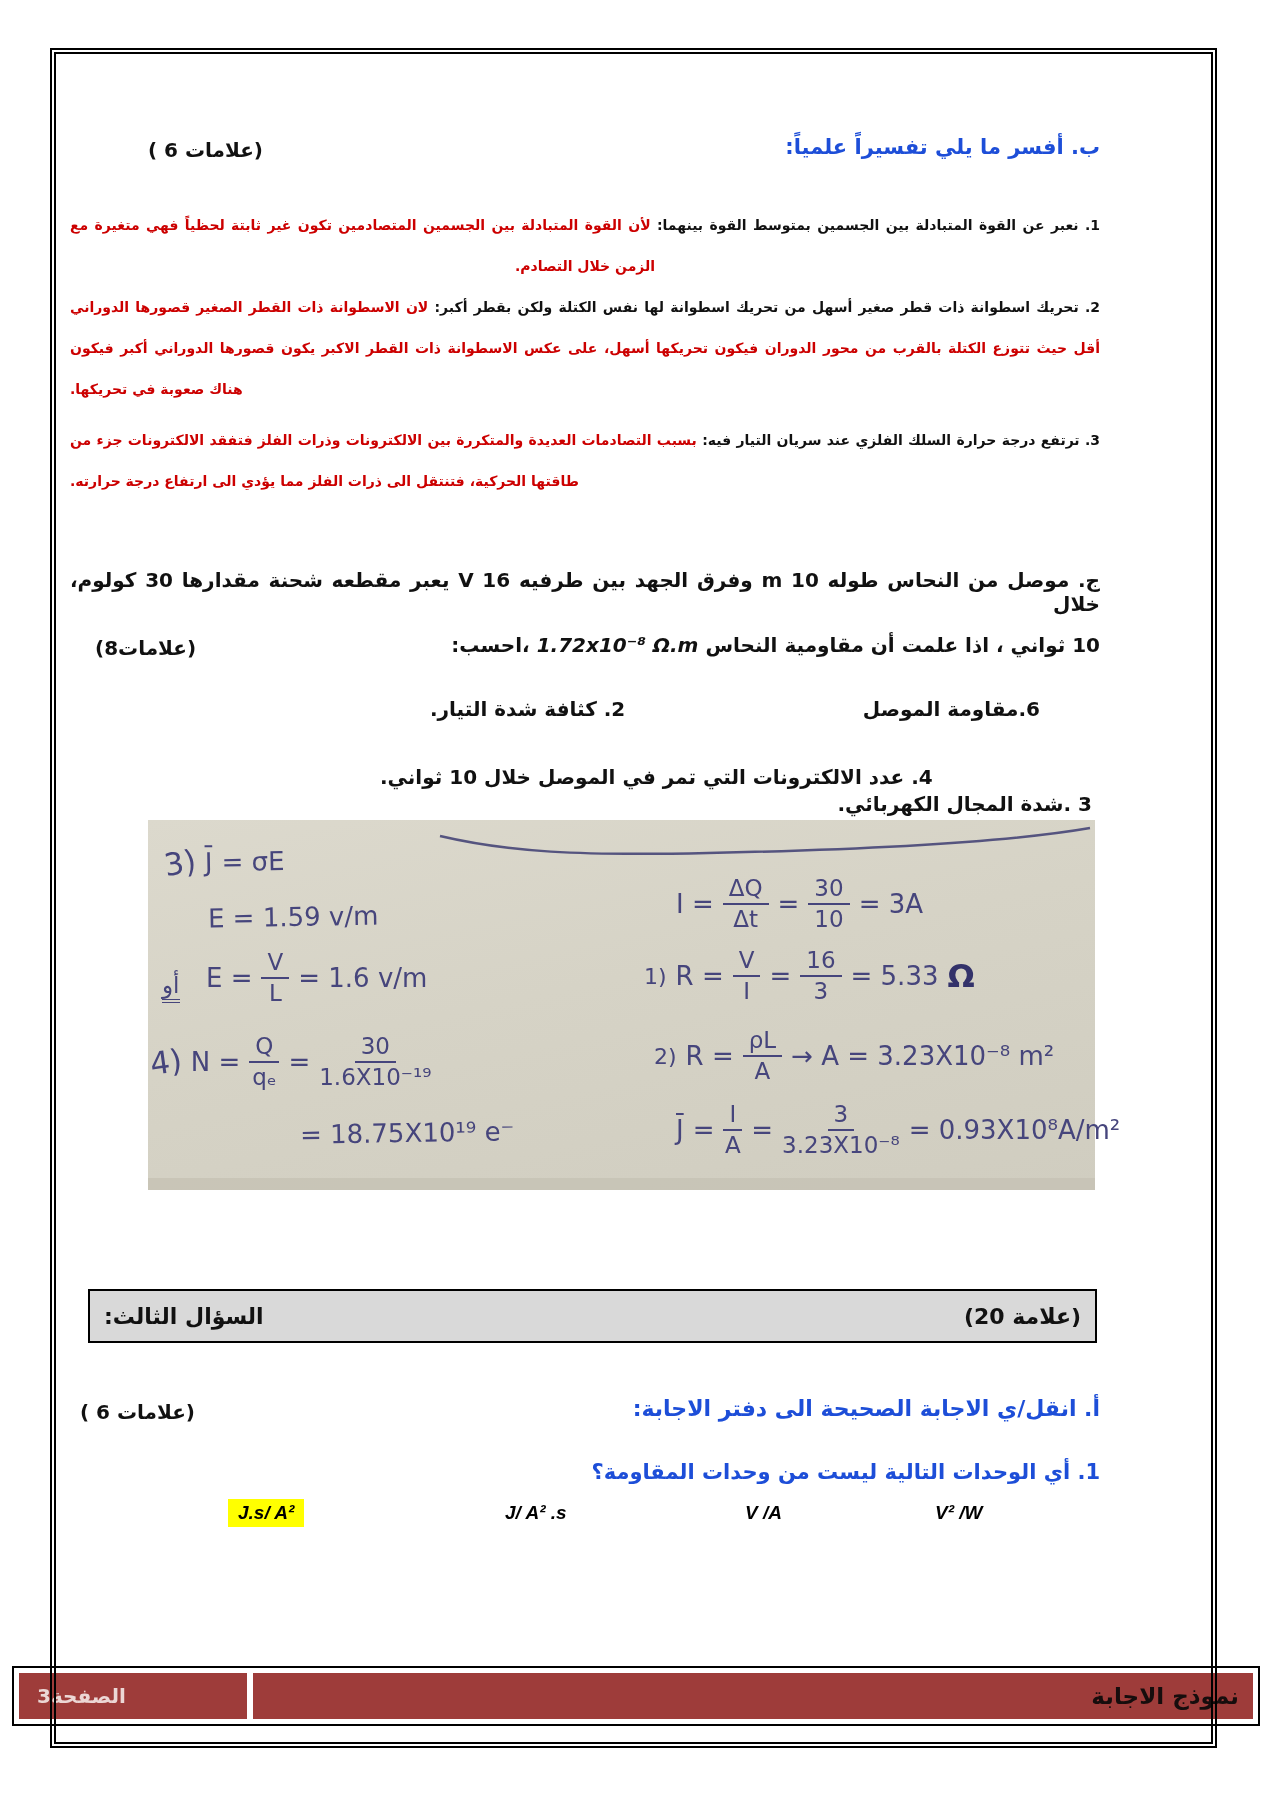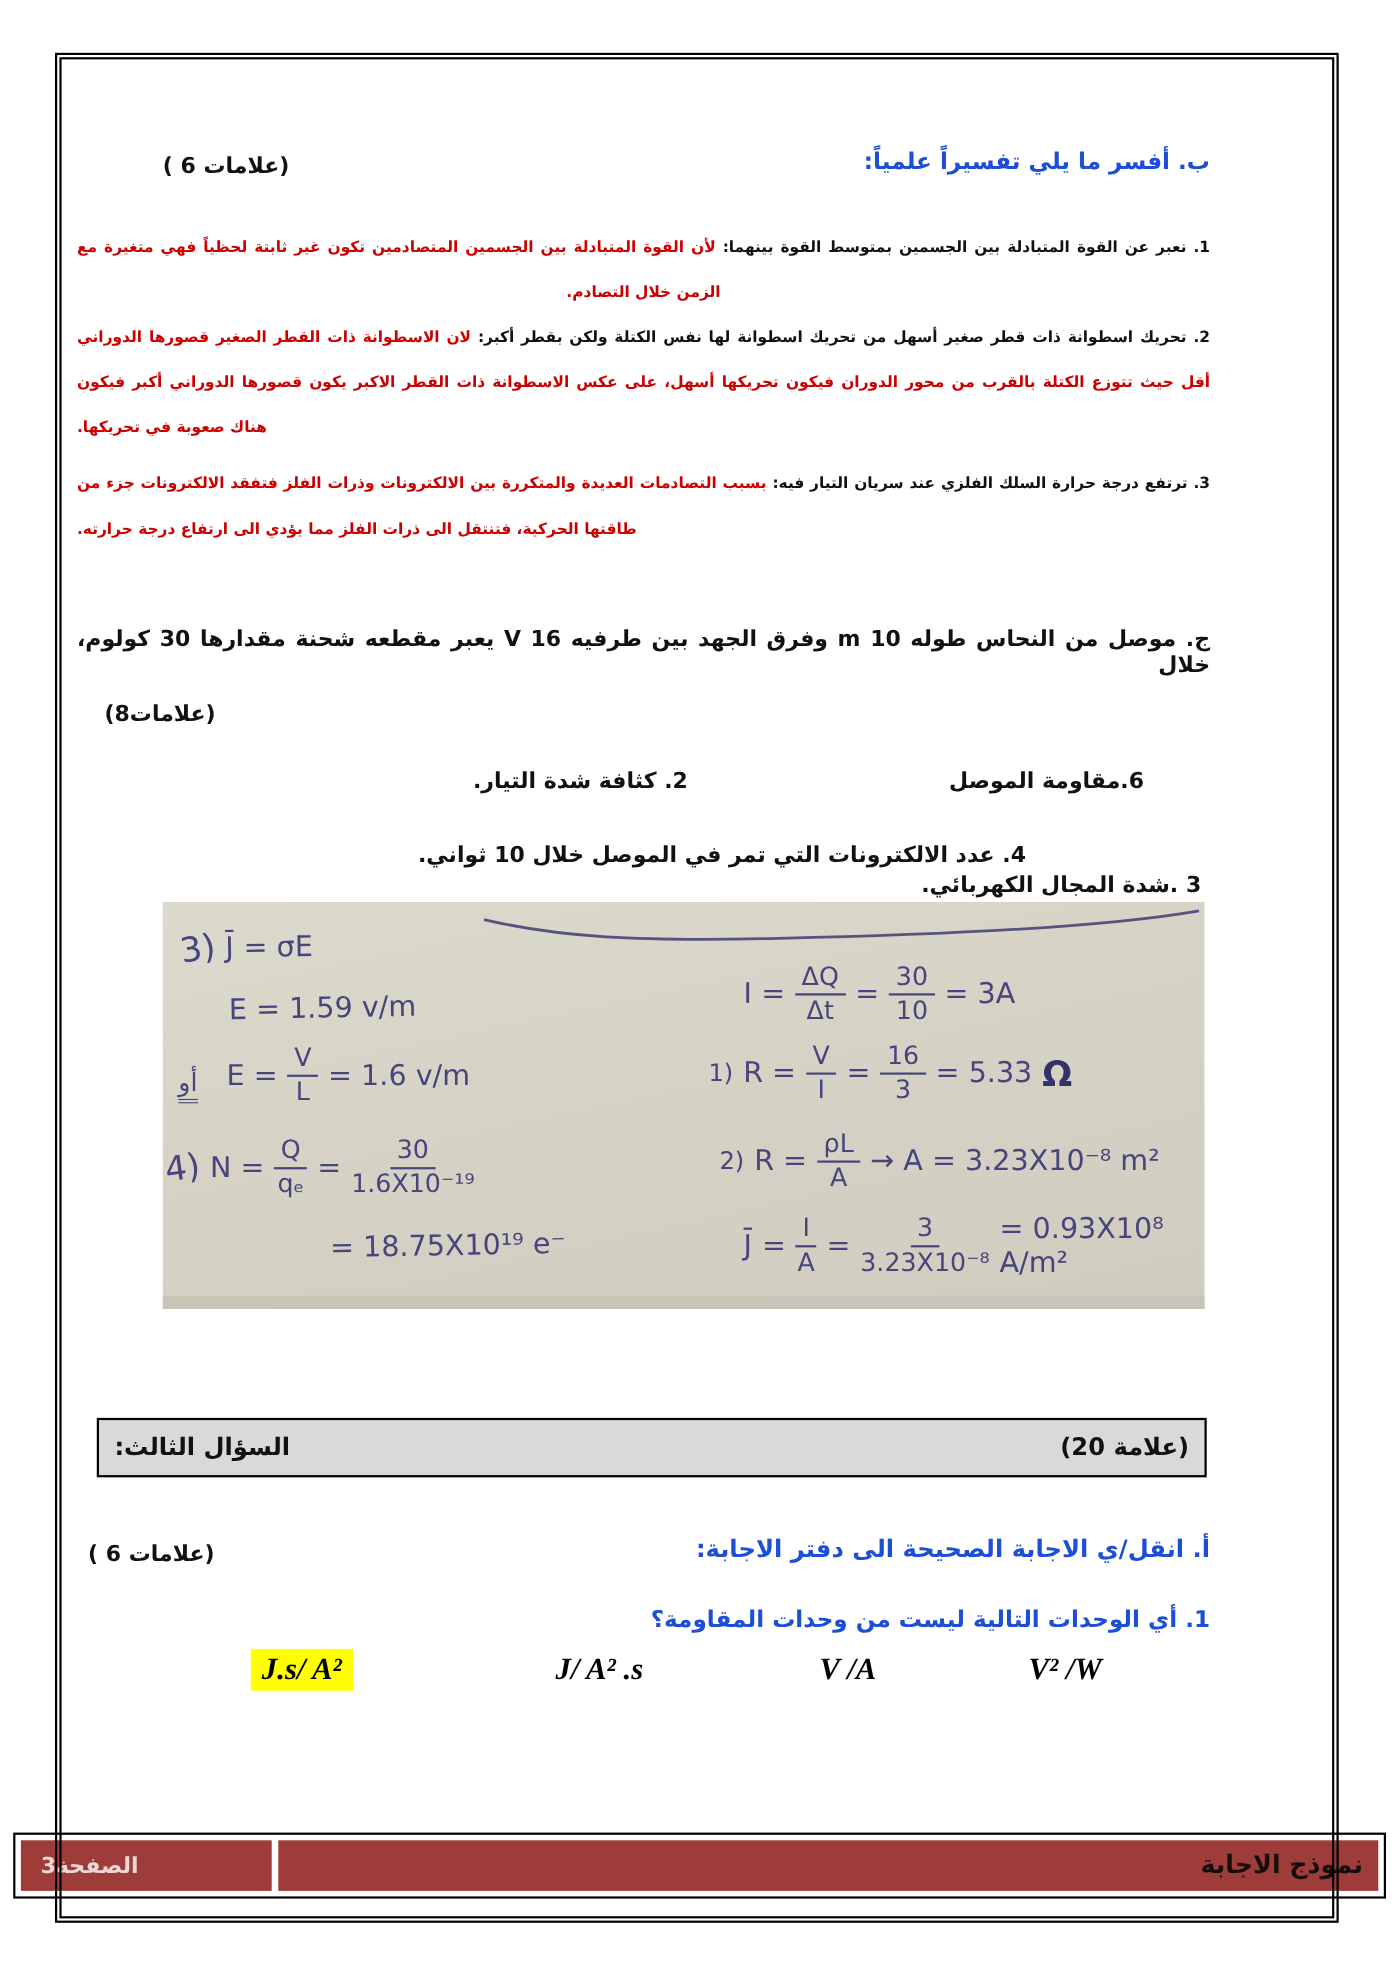--- a/index.html
+++ b/index.html
@@ -36,31 +36,31 @@
   .hw-row { position: absolute; display: flex; align-items: center; gap: 9px;
             font-size: 26px; color: #46457c; white-space: nowrap; }
   .hw-label { font-size: 31px; transform: rotate(-8deg); }
   .frac { display: inline-flex; flex-direction: column; align-items: center; line-height: 1.1; font-size: 23px; }
   .frac .num { border-bottom: 2px solid #46457c; padding: 0 6px 2px; }
   .frac .den { padding-top: 2px; }
   .overline { text-decoration: overline; }
   .or-word { position: absolute; font-size: 23px; color: #46457c;
              border-bottom: 4px double #46457c; padding-bottom: 1px; direction: rtl; }
   .omega { font-size: 32px; font-weight: 700; color: #33326a; }
-  .stack { display: inline-flex; flex-direction: column; align-items: flex-start; line-height: 1.2; }
+  .stack { display: inline-flex; align-items: flex-start; line-height: 1.2; }
   .stack .unit { }
 
   
   .sec-bar { position: absolute; left: 88px; top: 1289px; width: 1009px; height: 54px;
              background: #d9d9d9; border: 2px solid #000; display: flex; align-items: center;
              justify-content: space-between; padding: 0 14px; z-index: 2; }
   .sec-bar .title { font-size: 22px; font-weight: 700; color: #111; }
 
-  .option { position: absolute; top: 1502px; font-family: Liberation Serif, serif;
-            font-style: italic; font-weight: 700; font-size: 28px; color: #000; direction: ltr; }
+  .option { position: absolute; top: 1502px; font-family: Liberation Sans, sans-serif;
+            font-style: italic; font-weight: 700; font-size: 19px; color: #000; direction: ltr; }
   .hl { background: #ffff00; padding: 3px 10px; }
 
   
   .footer { position: absolute; left: 12px; top: 1666px; width: 1248px; height: 60px;
             border: 2px solid #000; background: #fff; padding: 5px; display: flex; gap: 6px; z-index: 1; }
   .footer .cell { background: #9e3c3a; display: flex; align-items: center; }
   .footer .cell-page { width: 228px; padding-left: 18px; color: #ecd7d5;
                        font-size: 20px; font-weight: 700; }
   .footer .cell-title { flex: 1; justify-content: flex-end; padding-right: 14px;
                         color: #160d0d; font-size: 23px; font-weight: 700; }
@@ -79,20 +79,23 @@
 
   <p class="para last-left" style="top:287px;">
     <span>2. تحريك اسطوانة ذات قطر صغير أسهل من تحريك اسطوانة لها نفس الكتلة ولكن بقطر أكبر: </span><span class="red">لان الاسطوانة ذات القطر الصغير قصورها الدوراني أقل حيث تتوزع الكتلة بالقرب من محور الدوران فيكون تحريكها أسهل، على عكس الاسطوانة ذات القطر الاكبر يكون قصورها الدوراني أكبر فيكون هناك صعوبة في تحريكها.</span>
   </p>
 
   <p class="para last-left" style="top:420px;">
     <span>3. ترتفع درجة حرارة السلك الفلزي عند سريان التيار فيه: </span><span class="red">بسبب التصادمات العديدة والمتكررة بين الالكترونات وذرات الفلز فتفقد الالكترونات جزء من طاقتها الحركية، فتنتقل الى ذرات الفلز مما يؤدي الى ارتفاع درجة حرارته.</span>
   </p>
 
   <div class="abs ar cline c-just" style="top:568px;">ج. موصل من النحاس طوله 10 m وفرق الجهد بين طرفيه 16 V يعبر مقطعه شحنة مقدارها 30 كولوم، خلال</div>
+  <div class="abs ar cline" style="right:172px; top:633px;">
+    <span>10 ثواني ، اذا علمت أن مقاومية النحاس </span><span class="ltr" style="font-style:italic;">1.72x10⁻⁸ Ω.m</span><span> ،احسب:</span>
+  </div>
   <div class="abs ltr marks" style="left:95px; top:636px;">(8علامات)</div>
 
   <div class="abs ar subitem" style="right:232px; top:697px;">6.مقاومة الموصل</div>
   <div class="abs ar subitem" style="left:430px; top:697px;">2. كثافة شدة التيار.</div>
   <div class="abs ar subitem" style="right:180px; top:792px;">3 .شدة المجال الكهربائي.</div>
   <div class="abs ar subitem" style="left:380px; top:765px;">4. عدد الالكترونات التي تمر في الموصل خلال 10 ثواني.</div>
 
   <div class="photo">
     <svg width="947" height="44" style="position:absolute; top:0; left:0;">
       <path d="M 292 16 C 360 32 430 36 560 33 C 700 30 850 24 942 8" stroke="#55547f" stroke-width="2.5" fill="none"></path>

